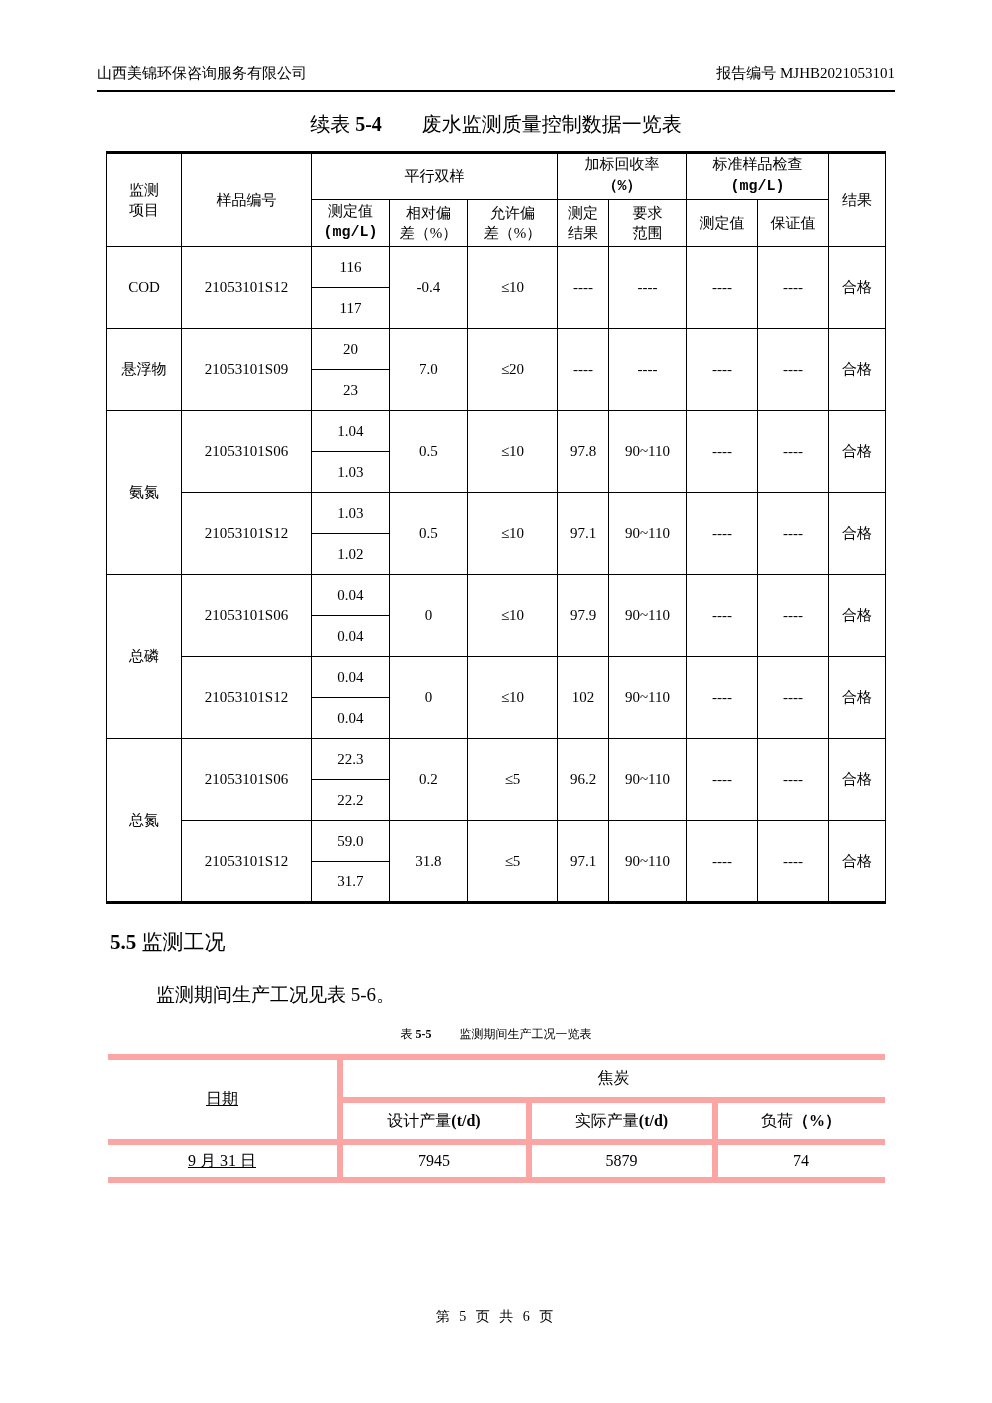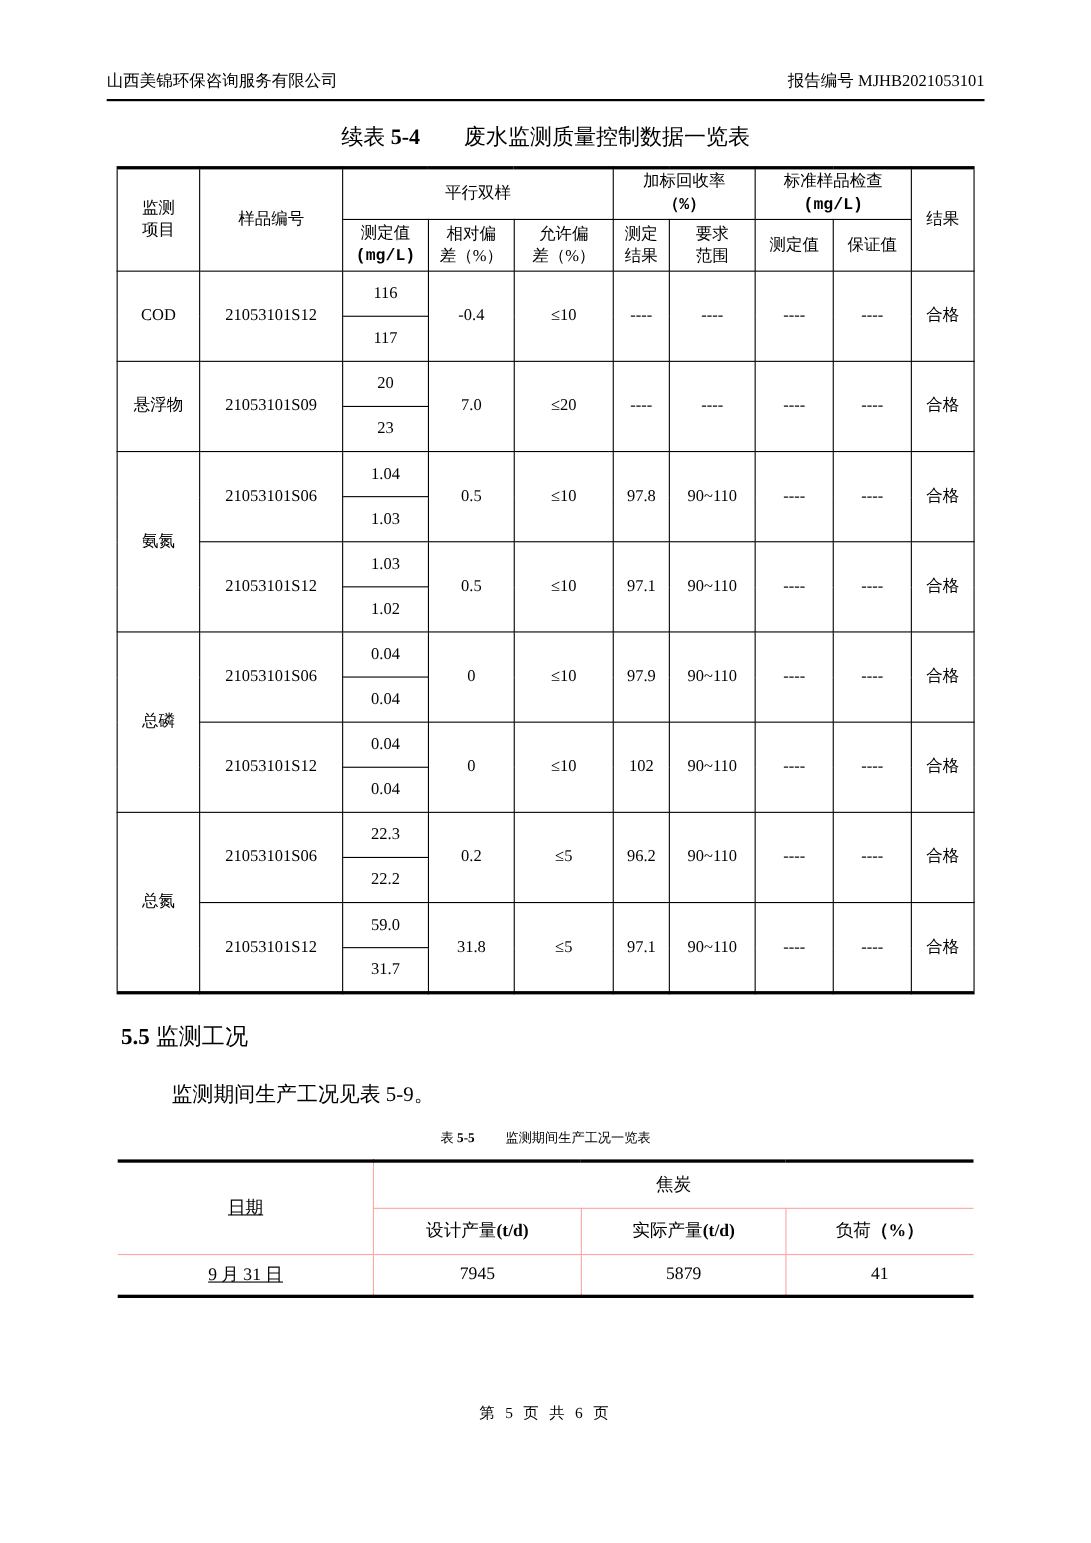--- a/index.html
+++ b/index.html
@@ -32,31 +32,31 @@
   .pre{white-space:pre-line;}
 
   .sec-heading{margin:24px 0 0 110px;font-size:21px;}
   .body-par{margin:26px 98px 0;font-size:19px;text-indent:58px;}
 
   table.prod{
     width:777px;margin:11px auto 0;border-collapse:collapse;table-layout:fixed;
     border-top:3px solid #000;border-bottom:3px solid #000;
   }
   .prod td{
-    border:1px solid #fca5a5;text-align:center;vertical-align:middle;
+    border:6px solid #fca5a5;text-align:center;vertical-align:middle;
     font-size:16px;padding:0 2px;
   }
   .prod td.no-l{border-left:none;text-decoration:underline;}
   .prod td.no-r{border-right:none;}
   .prod tr.r1{height:43px;}
   .prod tr.r2{height:42px;}
   .prod tr.r3{height:38px;}
 
   .doc-footer{
-    position:absolute;top:1276px;left:0;right:0;
+    position:absolute;top:1308px;left:0;right:0;
     text-align:center;font-size:14px;letter-spacing:3px;
   }
 </style>
 </head>
 <body>
 
 <div class="doc-header">
   <span>山西美锦环保咨询服务有限公司</span>
   <span>报告编号 MJHB2021053101</span>
 </div>
@@ -236,21 +236,21 @@
       <td>31.7</td>
     </tr>
   </tbody>
 </table>
 
 <div class="sec-heading">
   <span class="b">5.5</span>
   <span>监测工况</span>
 </div>
 
-<div class="body-par">监测期间生产工况见表 5-9。</div>
+<div class="body-par">监测期间生产工况见表 5-6。</div>
 
 <div class="t-title" style="font-size:12px;margin-top:18px;">
   <span>表</span>
   <span class="b">5-5</span><span class="gap" style="width:28px"></span><span>监测期间生产工况一览表</span>
 </div>
 
 <table class="prod">
   <colgroup>
     <col style="width:232px">
       <col style="width:189px">
@@ -264,18 +264,18 @@
     </tr>
     <tr class="r2">
       <td><span>设计产量</span><span class="b">(t/d)</span></td>
       <td><span>实际产量</span><span class="b">(t/d)</span></td>
       <td class="no-r"><span>负荷</span><span class="b">（%）</span></td>
     </tr>
     <tr class="r3">
       <td class="no-l">9 月 31 日</td>
       <td>7945</td>
       <td>5879</td>
-      <td class="no-r">41</td>
+      <td class="no-r">74</td>
     </tr>
   </tbody>
 </table>
 
 <div class="doc-footer">第 5 页 共 6 页</div>
 
 </body></html>

